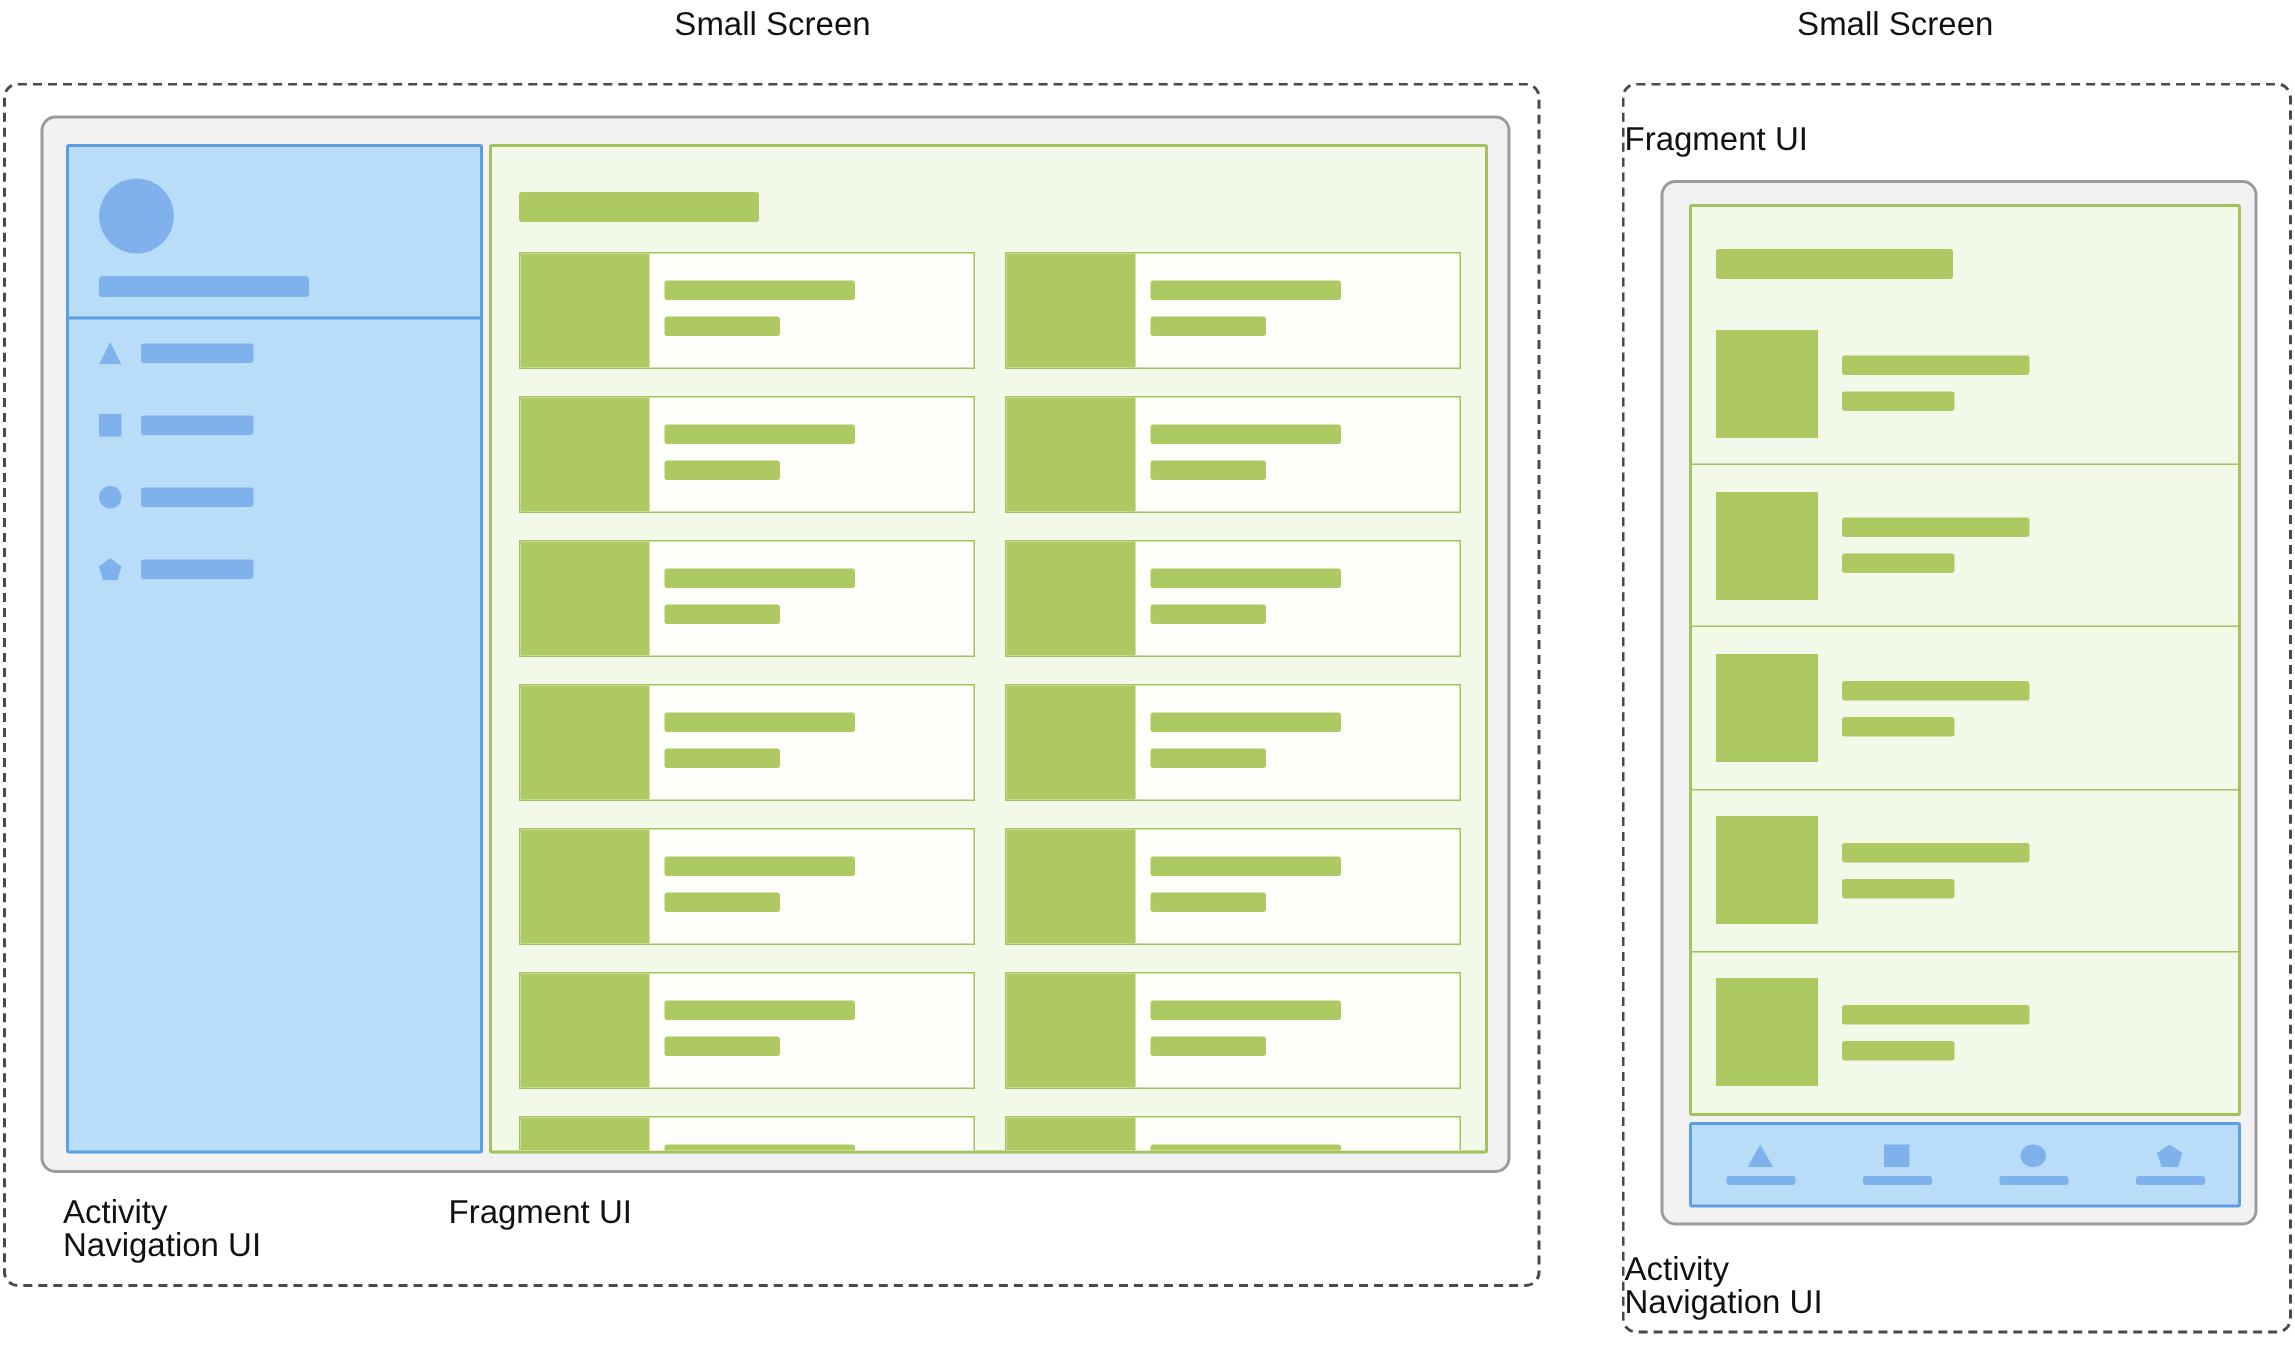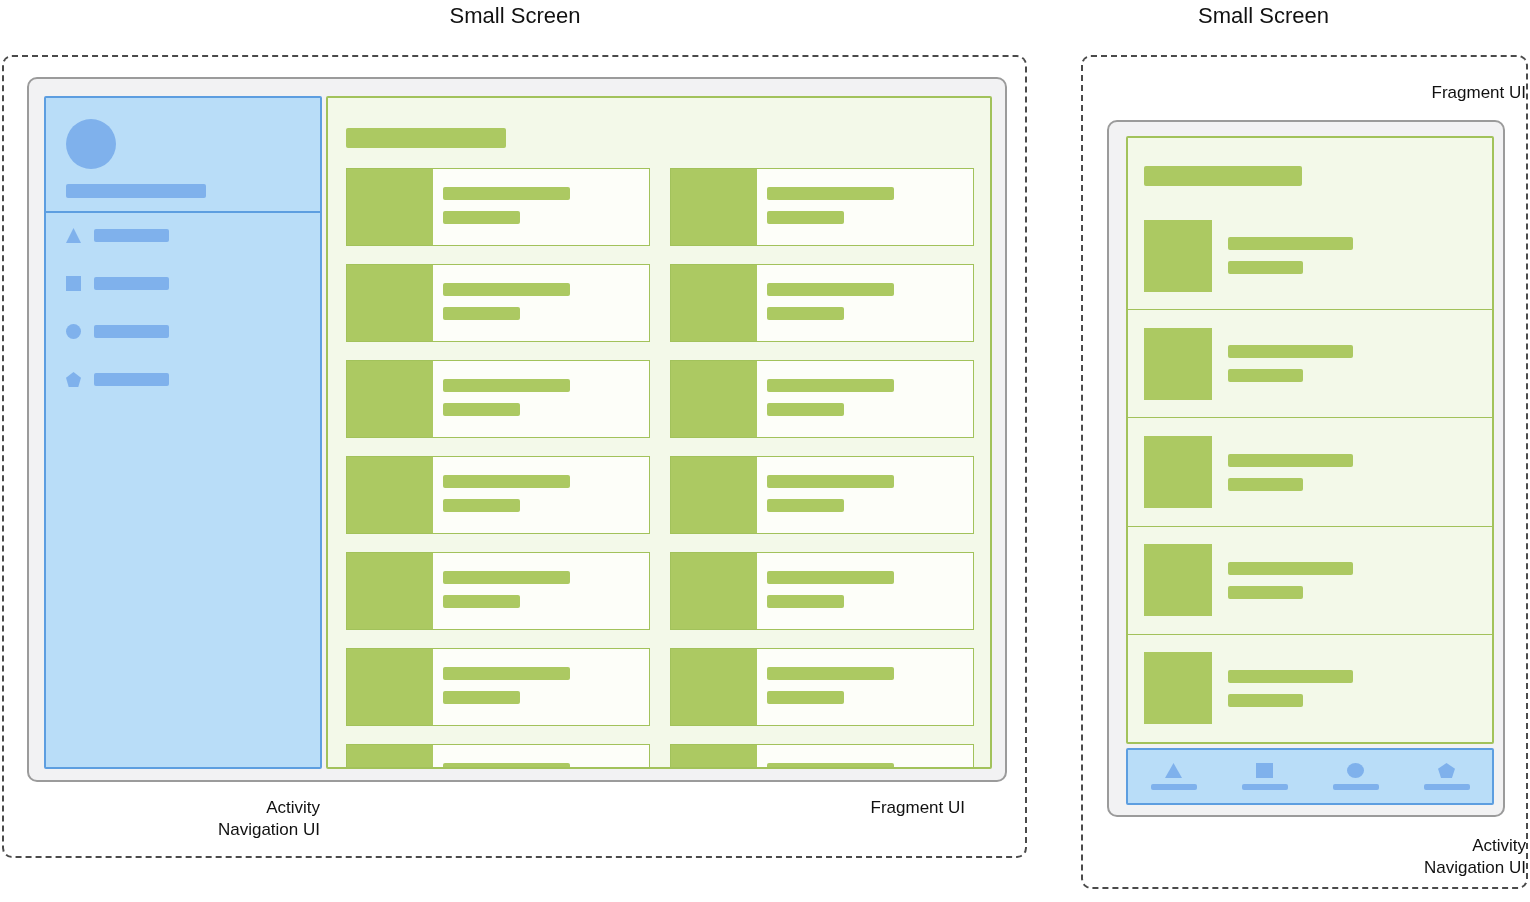--- a/index.html
+++ b/index.html
@@ -70,21 +70,21 @@
   .bn-icon{width:17px;height:15px;background:var(--blue-accent);}
   .bn-bar{width:46px;height:6px;}
 
   
   .shape-triangle{clip-path:polygon(50% 0,100% 100%,0 100%);}
   .shape-circle{border-radius:50%;}
   .shape-pentagon{clip-path:polygon(50% 0,100% 38%,82% 100%,18% 100%,0 38%);}
   .shape-square{}
 
   
-  .caption{position:absolute;text-align:right;font-size:17px;line-height:22px;}
+  .caption{position:absolute;text-align:left;font-size:22px;line-height:22px;}
   #large-nav-caption{left:38px;top:740px;width:278px;}
   #large-fragment-caption{left:295px;top:740px;width:666px;}
   #small-fragment-caption{left:0;top:25px;width:443px;}
   #small-nav-caption{left:0;top:778px;width:443px;}
 </style>
 </head>
 <body>
 
 <div>
 

